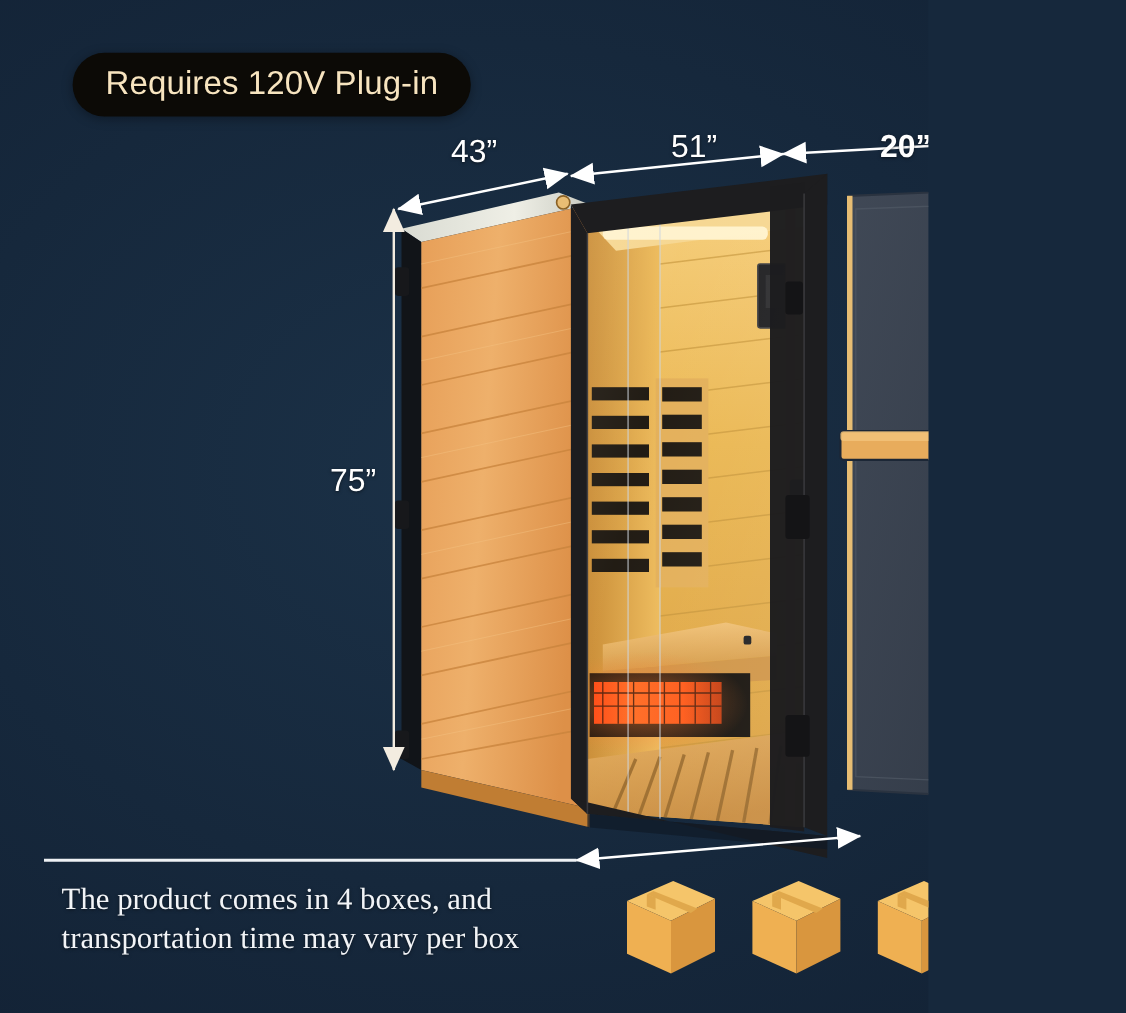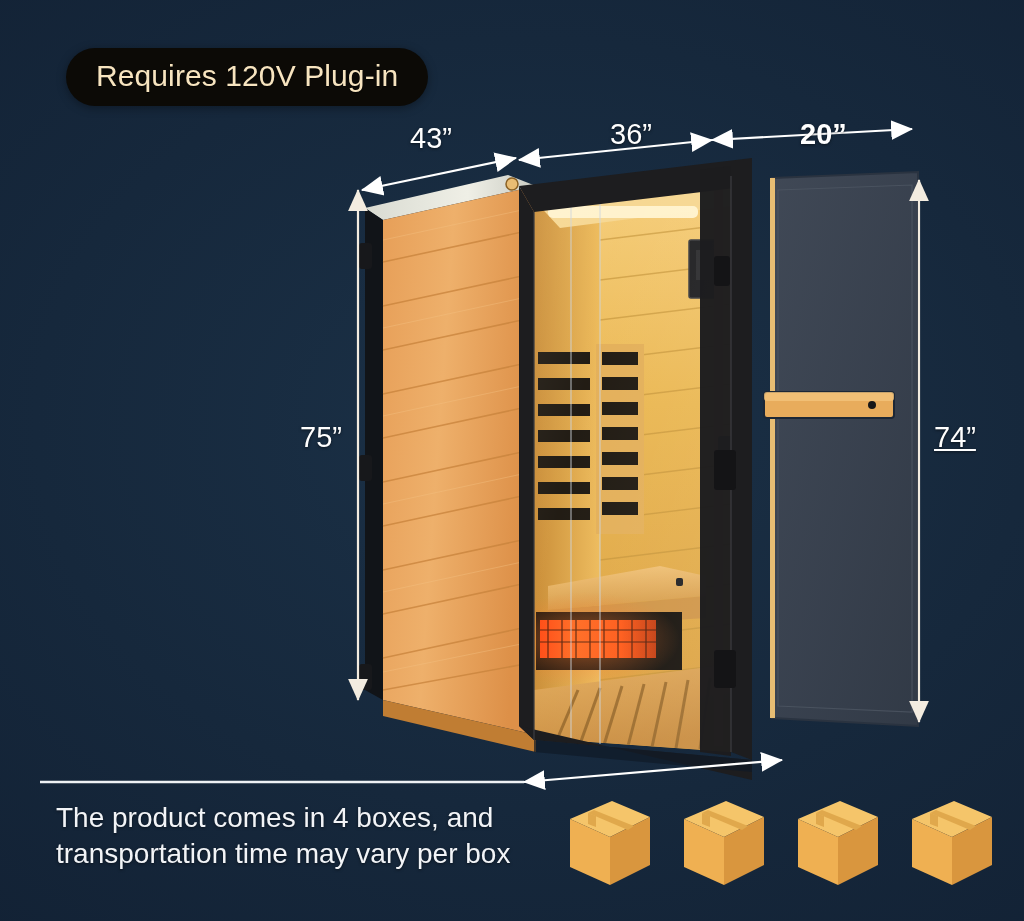--- a/index.html
+++ b/index.html
@@ -3,21 +3,21 @@
 <meta charset="utf-8">
 <style>
   * { margin:0; padding:0; box-sizing:border-box; }
   html,body { width:1024px; height:921px; overflow:hidden; }
   body {
     background:#16283c;
     font-family:"Liberation Sans", sans-serif;
     position:relative;
     color:#ffffff;
   }
-  #stage { position:absolute; inset:0; width:1024px; height:921px; overflow:hidden;
+  #stage { position:absolute; inset:0; width:844px; height:921px; overflow:hidden;
            background:radial-gradient(ellipse 900px 700px at 52% 46%, #1b3147 0%, #16283c 55%, #122134 100%); }
 
   
   .badge {
     position:absolute; left:66px; top:48px;
     padding:11px 30px 13px 30px;
     background:#0c0a06;
     border-radius:34px;
     font-size:30px;
     letter-spacing:0.1px;
@@ -36,20 +36,21 @@
 
   
   svg.layer { position:absolute; left:0; top:0; width:1024px; height:921px; overflow:visible; }
 
   
   .caption {
     position:absolute; left:56px; top:800px;
     font-size:28px; line-height:1.30; color:#f2f4f7;
     text-shadow:0 1px 3px rgba(0,0,0,.5);
     white-space:pre-line;
+    font-family:Liberation Serif, serif;
   }
 
   
   .boxrow { position:absolute; left:566px; top:797px; width:420px; height:92px; display:flex; gap:26px; }
   .box { position:relative; width:88px; height:92px; }
 </style>
 </head>
 <body>
 
 <div id="stage">
@@ -315,21 +316,21 @@
 
     <line x1="358" y1="190" x2="358" y2="700" stroke="#f3ece0" stroke-width="2.2" marker-start="url(#arrCs)" marker-end="url(#arrC)"></line>
 
     <line x1="919" y1="180" x2="919" y2="722" stroke="#f3ece0" stroke-width="2.2" marker-start="url(#arrCs)" marker-end="url(#arrC)"></line>
 
     <line x1="40" y1="782" x2="524" y2="782" stroke="#eef1f4" stroke-width="2.6"></line>
     <line x1="524" y1="782" x2="782" y2="760" stroke="#ffffff" stroke-width="2.2" marker-start="url(#arrT)" marker-end="url(#arrH)"></line>
   </svg>
 
   <div class="dim" style="left:410px; top:122px;">43”</div>
-  <div class="dim" style="left:610px; top:118px;">36”</div>
+  <div class="dim" style="left:610px; top:118px;">51”</div>
   <div class="dim" style="left:800px; top:118px;font-weight:bold;">20”</div>
   <div class="dim" style="left:300px; top:421px;">75”</div>
   <div class="dim" style="left:934px; top:421px;text-decoration:underline;">74”</div>
 
   <div class="caption">The product comes in 4 boxes, and
 transportation time may vary per box</div>
 
   <div class="boxrow">
     <div class="box">
       <svg viewBox="0 0 88 92" width="88" height="92">

